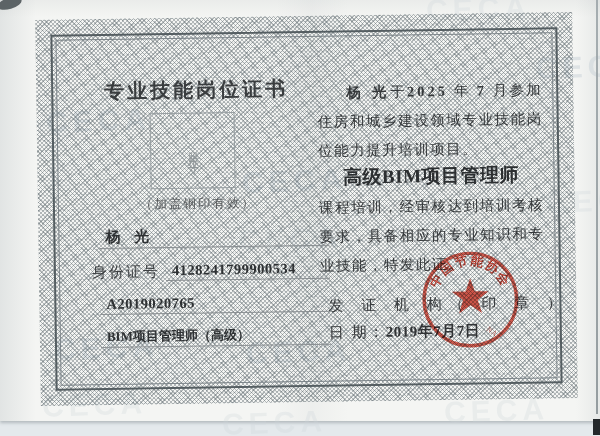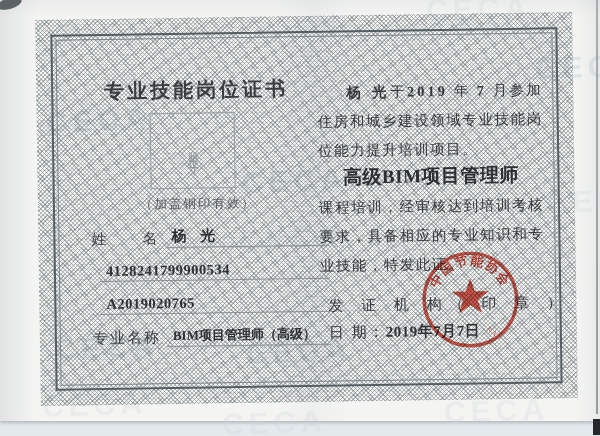--- a/index.html
+++ b/index.html
@@ -145,36 +145,35 @@
       <div class="title">专业技能岗位证书</div>
 
       <div class="photo">
         <span>照片小二寸</span>
       </div>
 
       <div class="note">（加盖钢印有效）</div>
 
       <div class="rows">
         <div class="row">
-          <span class="flabel">姓名</span>
           <span class="fval">杨 光</span>
         </div>
         <div class="row">
+          <span class="flabel">身份证号</span>
           <span class="fval">4128241799900534</span>
         </div>
         <div class="row">
           <span class="fval">A2019020765</span>
         </div>
         <div class="row">
-          <span class="flabel">专业名称</span>
           <span class="fval">BIM项目管理师（高级）</span>
         </div>
       </div>
 
-      <p class="p1"><b>杨 光</b><span>于</span><b>2019</b><span> 年 </span><b>7</b><span> 月参加住房和城乡建设领域专业技能岗位能力提升培训项目。</span></p>
+      <p class="p1"><b>杨 光</b><span>于</span><b>2025</b><span> 年 </span><b>7</b><span> 月参加住房和城乡建设领域专业技能岗位能力提升培训项目。</span></p>
 
       <div class="heading">高级BIM项目管理师</div>
 
       <p class="p2">课程培训，经审核达到培训考核要求，具备相应的专业知识和专业技能，特发此证。</p>
 
       <div class="issuer">发 证 机 构（ 印 章 ）</div>
 
       <div class="dateline"><span>日 期：</span><b>2019年7月7日</b></div>
 
       <svg class="seal" viewBox="0 0 100 100">

